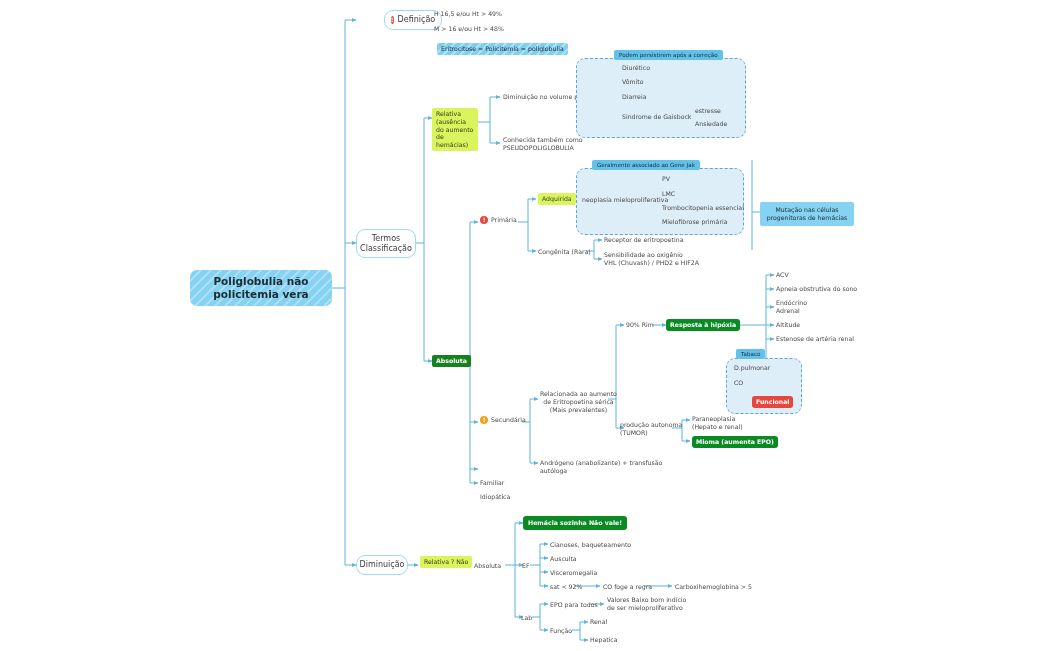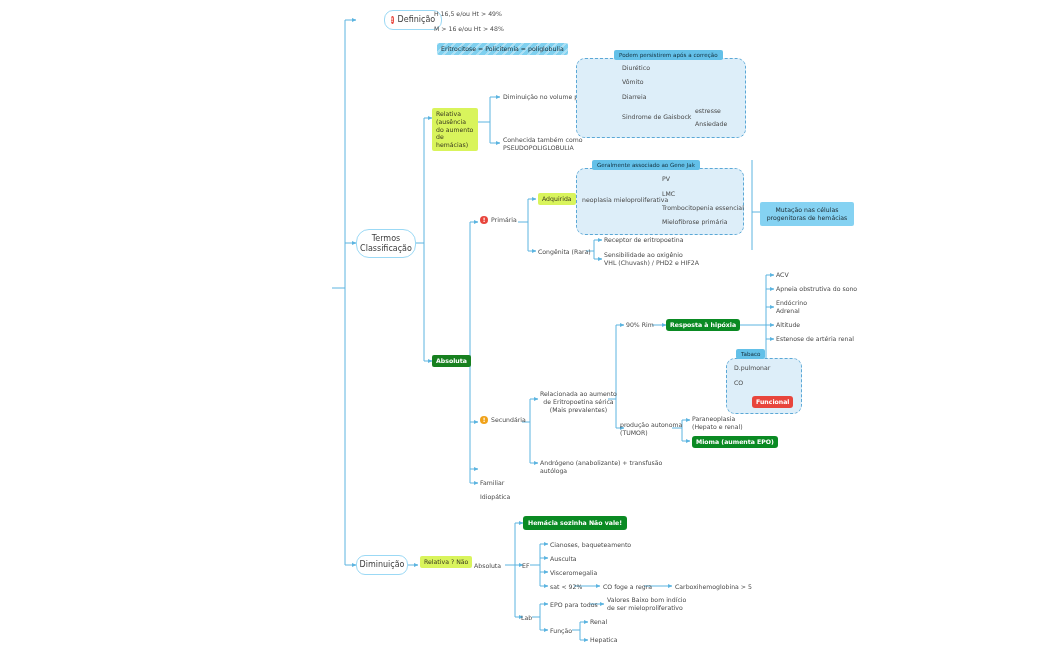--- a/index.html
+++ b/index.html
@@ -190,30 +190,32 @@
       <path d="M580,622 L588,622" marker-end="url(#ar)"></path>
       <path d="M580,640 L588,640" marker-end="url(#ar)"></path>
     </g>
 
     <g>
       <path d="M790,399 L760,381" stroke="#e8453c" stroke-width="4" stroke-linecap="round" fill="none"></path>
       <path d="M764,376 L753,379 L761,387 z" fill="#e8453c"></path>
     </g>
   </svg>
 
+  <div class="node root">Poliglobulia
+não policitemia vera</div>
 
   <div class="node pill" style="left:376px;top:10px;width:58px;height:20px;margin-left:8px;">
     <span class="bullet-i red">!</span>
     <span>Definição</span>
   </div>
   <div class="node txt" style="left:434px;top:10px;">H 16,5 e/ou Ht &gt; 49%</div>
   <div class="node txt" style="left:434px;top:25px;">M &gt; 16 e/ou Ht &gt; 48%</div>
   <div class="node chip blue-hl" style="left:437px;top:43px;">Eritrocitose = Policitemia = poliglobulia</div>
 
-  <div class="node pill" style="left:356px;top:229px;width:60px;height:29px;white-space:pre-line;border-radius:13px;">
+  <div class="node pill" style="left:356px;top:229px;width:60px;height:29px;white-space:pre-line;">
     <span>Termos
 Classificação</span>
   </div>
 
   <div class="node chip yellow" style="left:432px;top:108px;width:46px;">Relativa
 (ausência do aumento
 de hemácias)</div>
   <div class="node txt" style="left:503px;top:93px;">Diminuição no volume plasmático</div>
   <div class="node txt" style="left:503px;top:136px;">Conhecida também como
 PSEUDOPOLIGLOBULIA</div>

